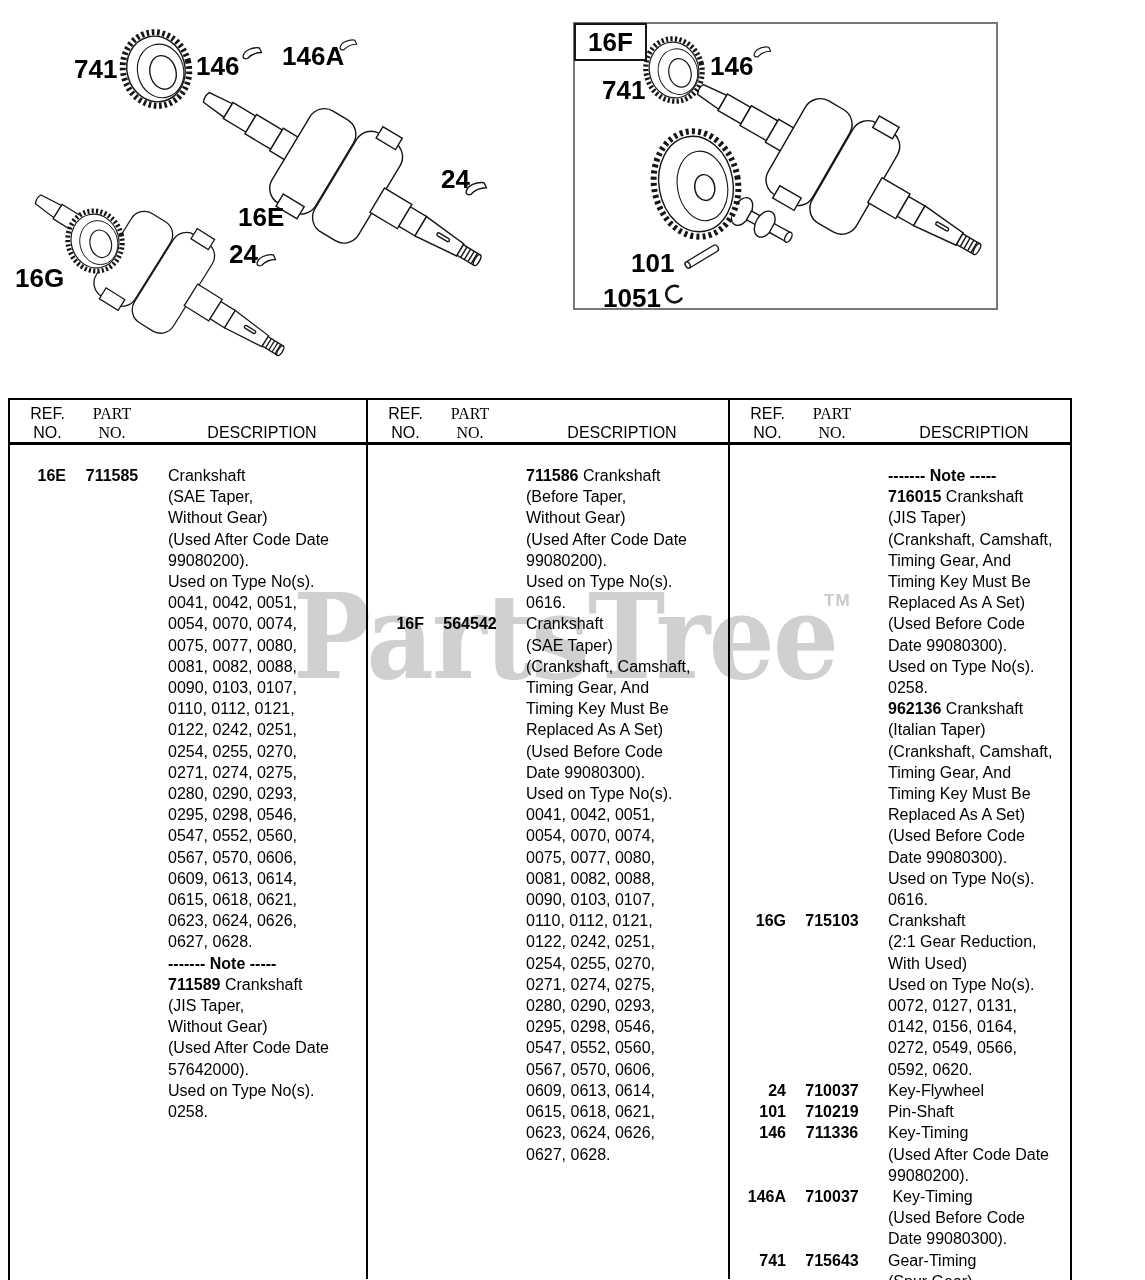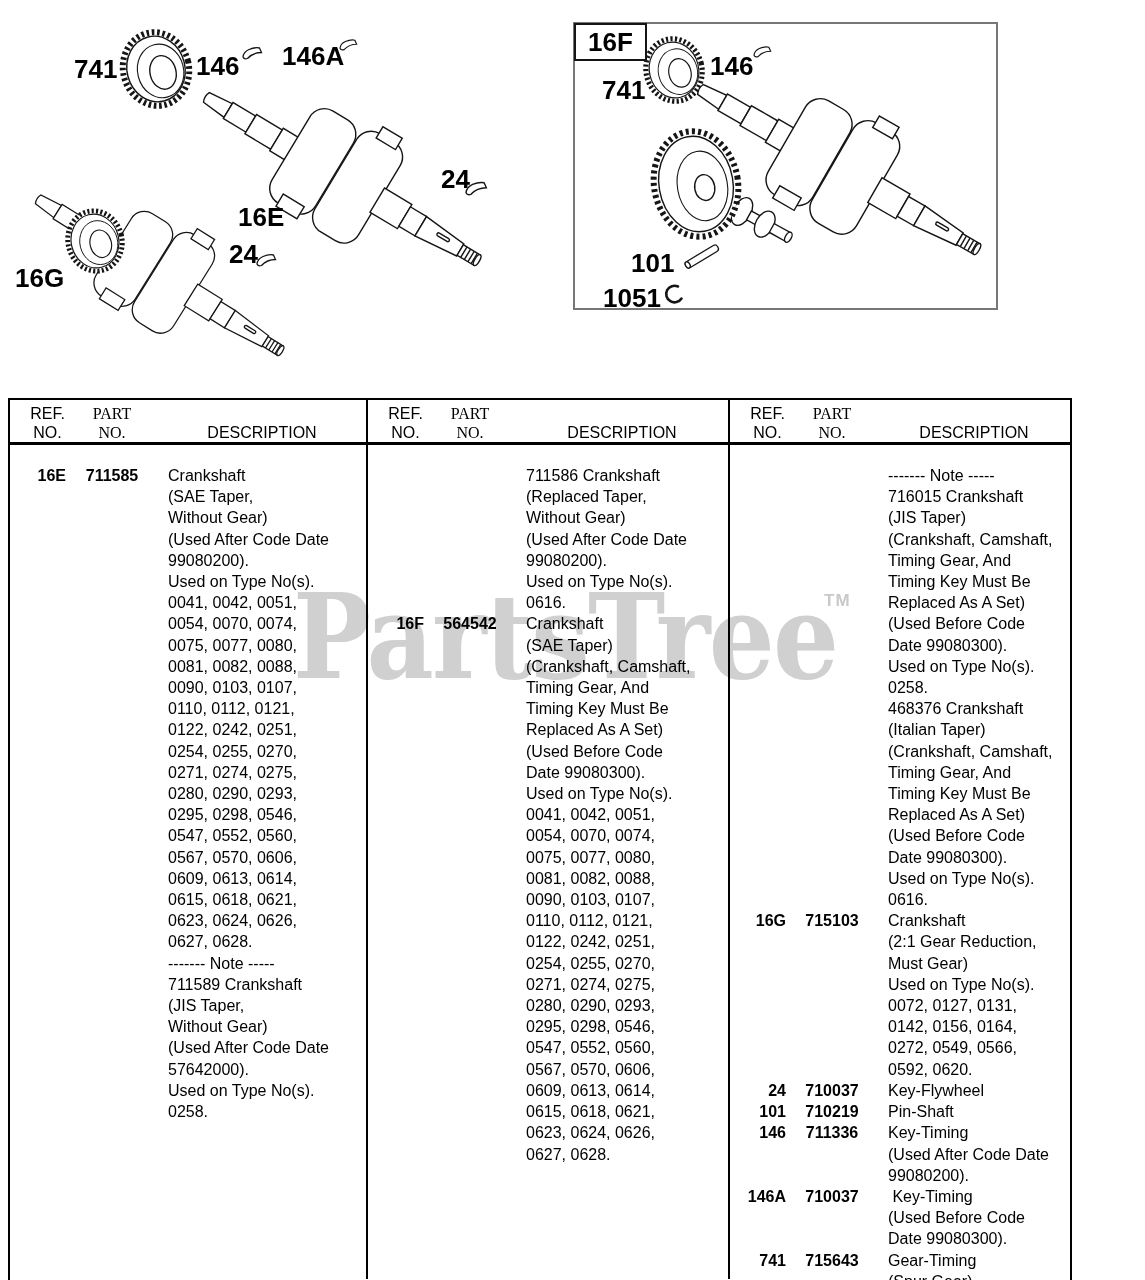--- a/index.html
+++ b/index.html
@@ -56,21 +56,21 @@
   .entry .ref {
     position:absolute; left:0; top:0; width:56px;
     text-align:right; font-weight:bold; white-space:pre;
   }
   .entry .part {
     position:absolute; left:56px; top:0; width:92px;
     text-align:center; font-weight:bold; white-space:pre;
   }
   .entry .desc { margin-left:158px; }
   .dline { white-space:pre; }
-  .dline b { font-weight:normal; }
+  .dline b { font-weight:bold; }
 </style>
 </head>
 <body>
 
 <div class="page">
 
   <div class="watermark">PartsTree</div>
   <div class="watermark-tm">TM</div>
 
   <div class="diagram">
@@ -253,21 +253,21 @@
               <div class="dline">0258.</div>
             </div>
           </div>
         </div>
       <div class="tcol tcol-2">
           <div class="entry">
             <span class="ref"></span>
             <span class="part"></span>
             <div class="desc">
               <div class="dline"><b>711586</b> Crankshaft</div>
-              <div class="dline">(Replaced Taper,</div>
+              <div class="dline">(Before Taper,</div>
               <div class="dline">Without Gear)</div>
               <div class="dline">(Used After Code Date</div>
               <div class="dline">99080200).</div>
               <div class="dline">Used on Type No(s).</div>
               <div class="dline">0616.</div>
             </div>
           </div>
           <div class="entry">
             <span class="ref">16F</span>
             <span class="part">564542</span>
@@ -310,39 +310,39 @@
               <div class="dline"><b>716015</b> Crankshaft</div>
               <div class="dline">(JIS Taper)</div>
               <div class="dline">(Crankshaft, Camshaft,</div>
               <div class="dline">Timing Gear, And</div>
               <div class="dline">Timing Key Must Be</div>
               <div class="dline">Replaced As A Set)</div>
               <div class="dline">(Used Before Code</div>
               <div class="dline">Date 99080300).</div>
               <div class="dline">Used on Type No(s).</div>
               <div class="dline">0258.</div>
-              <div class="dline"><b>468376</b> Crankshaft</div>
+              <div class="dline"><b>962136</b> Crankshaft</div>
               <div class="dline">(Italian Taper)</div>
               <div class="dline">(Crankshaft, Camshaft,</div>
               <div class="dline">Timing Gear, And</div>
               <div class="dline">Timing Key Must Be</div>
               <div class="dline">Replaced As A Set)</div>
               <div class="dline">(Used Before Code</div>
               <div class="dline">Date 99080300).</div>
               <div class="dline">Used on Type No(s).</div>
               <div class="dline">0616.</div>
             </div>
           </div>
           <div class="entry">
             <span class="ref">16G</span>
             <span class="part">715103</span>
             <div class="desc">
               <div class="dline">Crankshaft</div>
               <div class="dline">(2:1 Gear Reduction,</div>
-              <div class="dline">Must Gear)</div>
+              <div class="dline">With Used)</div>
               <div class="dline">Used on Type No(s).</div>
               <div class="dline">0072, 0127, 0131,</div>
               <div class="dline">0142, 0156, 0164,</div>
               <div class="dline">0272, 0549, 0566,</div>
               <div class="dline">0592, 0620.</div>
             </div>
           </div>
           <div class="entry">
             <span class="ref">24</span>
             <span class="part">710037</span>

